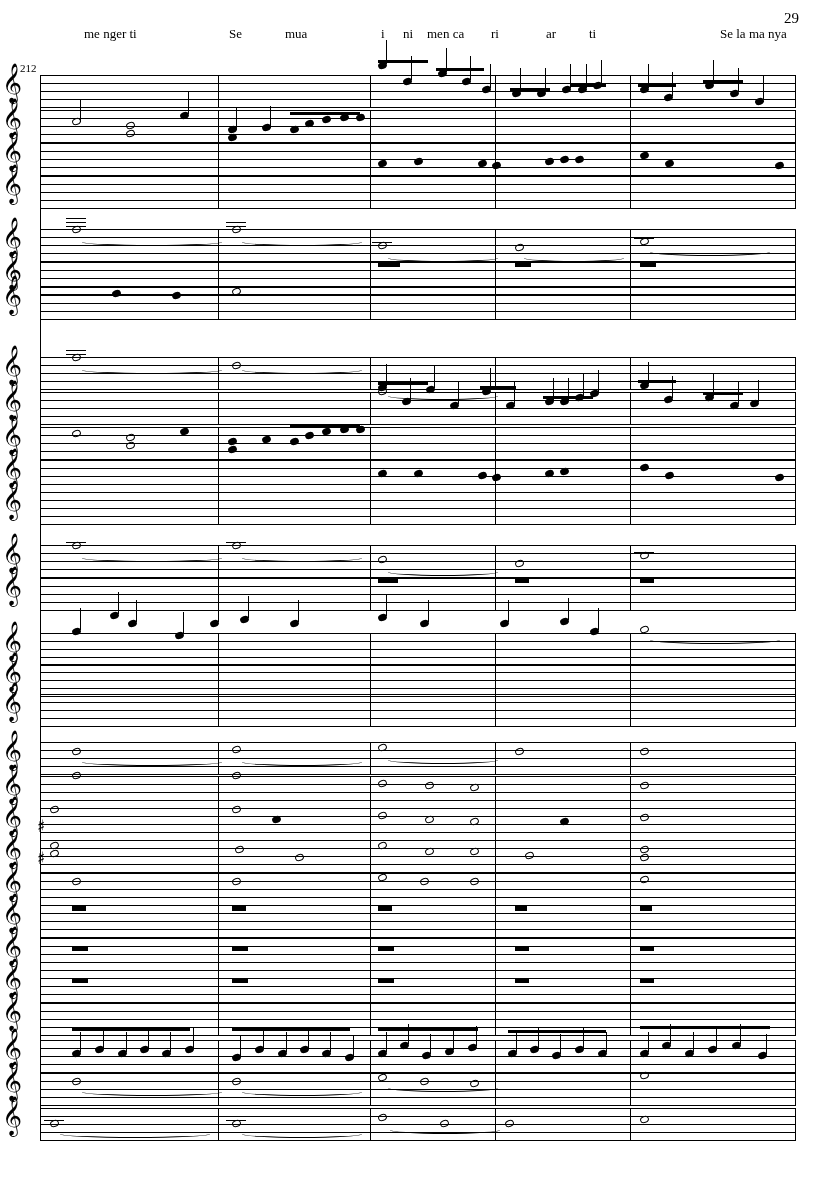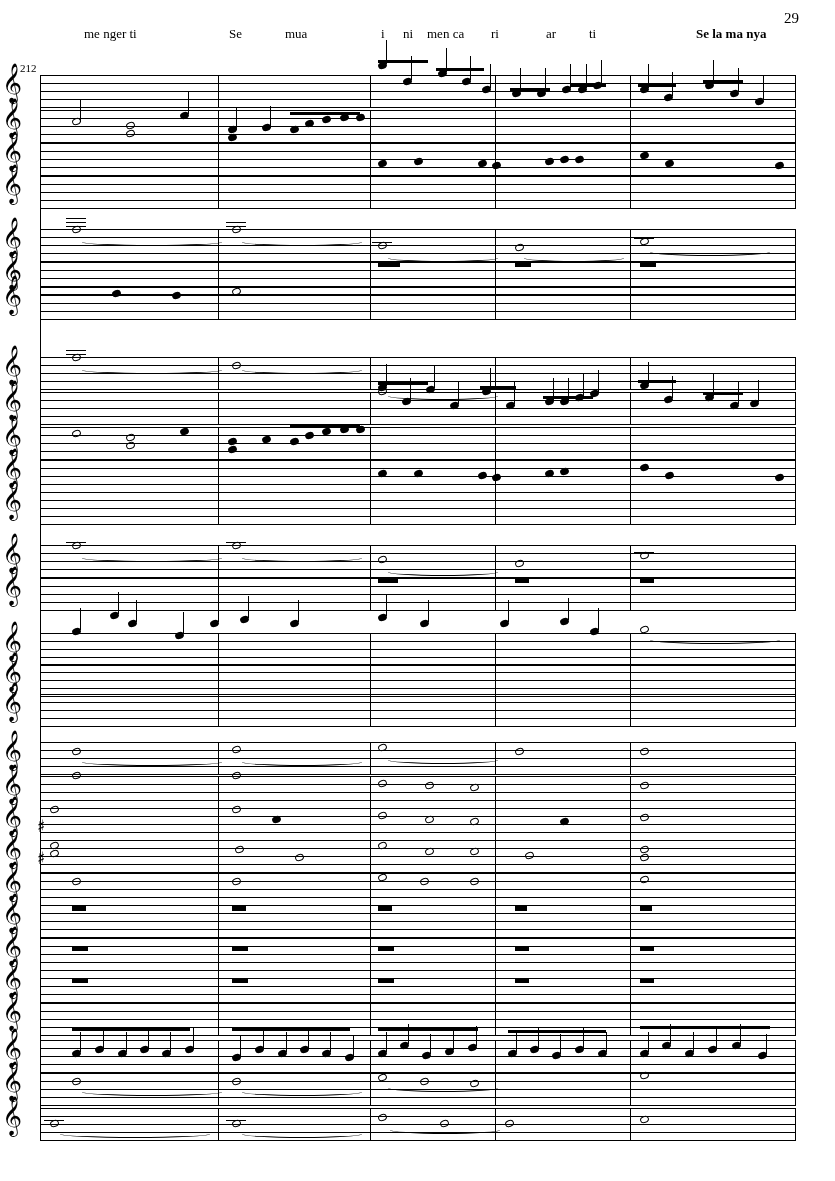--- a/index.html
+++ b/index.html
@@ -131,21 +131,21 @@
 
   <div class="lyric" style="left:84px;  top:26px;">me nger ti</div>
   <div class="lyric" style="left:229px; top:26px;">Se</div>
   <div class="lyric" style="left:285px; top:26px;">mua</div>
   <div class="lyric" style="left:381px; top:26px;">i</div>
   <div class="lyric" style="left:403px; top:26px;">ni</div>
   <div class="lyric" style="left:427px; top:26px;">men ca</div>
   <div class="lyric" style="left:491px; top:26px;">ri</div>
   <div class="lyric" style="left:546px; top:26px;">ar</div>
   <div class="lyric" style="left:589px; top:26px;">ti</div>
-  <div class="lyric" style="left:696px; top:26px;font-weight:bold;">Se la ma nya</div>
+  <div class="lyric" style="left:720px; top:26px;">Se la ma nya</div>
 
   <div id="staves-host">
       <div class="clef" style="left: 2px; top: 65px;">𝄞</div>
       <div class="staff" style="top: 75px;">
         <div class="line"></div>
         <div class="line"></div>
         <div class="line"></div>
         <div class="line"></div>
         <div class="line"></div>
       </div>

